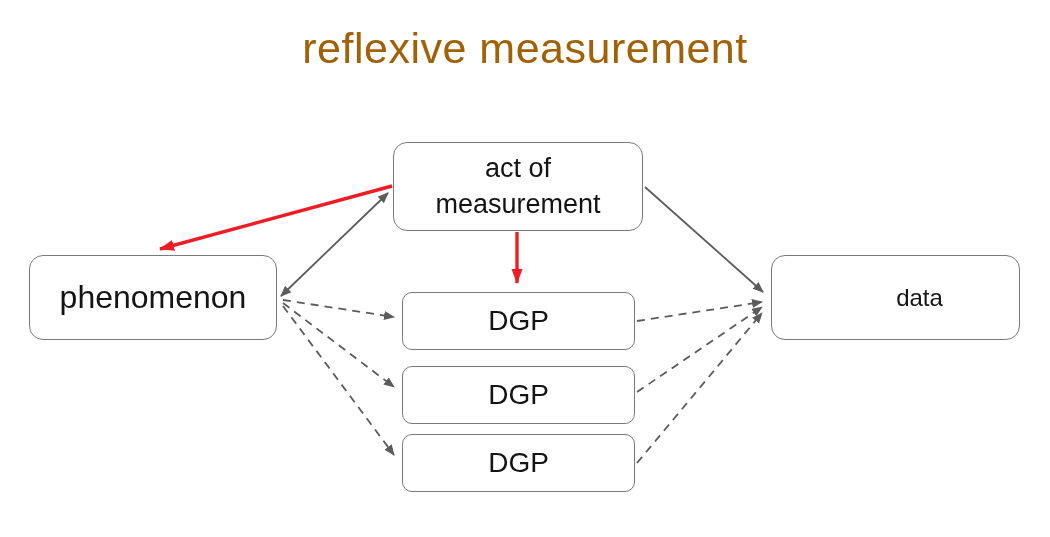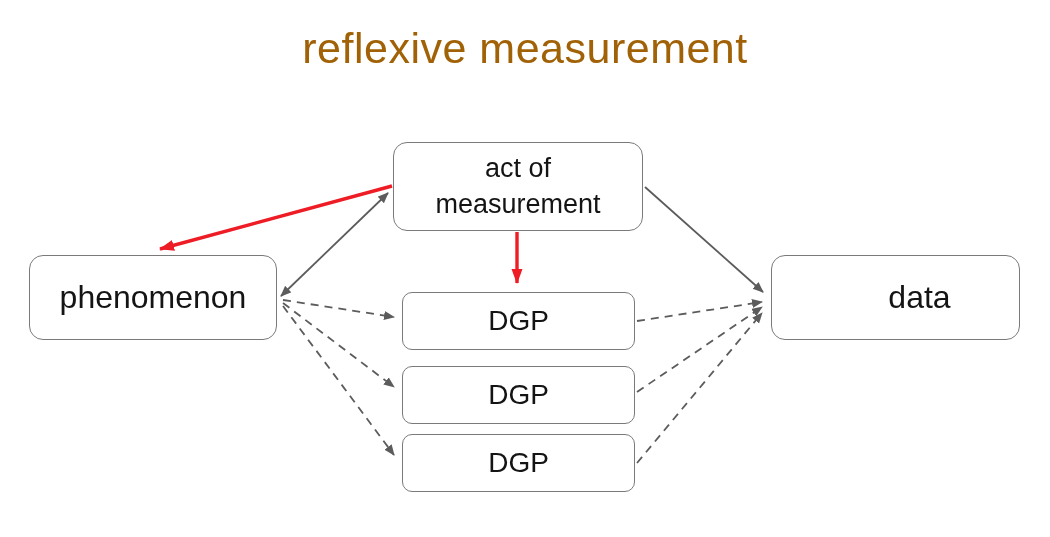--- a/index.html
+++ b/index.html
@@ -37,21 +37,21 @@
     display: flex;
     align-items: center;
     justify-content: center;
     text-align: center;
     color: var(--text);
     z-index: 2;
   }
   .node-phenomenon { left: 29px;  top: 255px; width: 248px; height: 85px; border-radius: 14px; font-size: 32px; }
   .node-act        { left: 393px; top: 142px; width: 250px; height: 89px; border-radius: 14px; font-size: 27px; line-height: 1.3; }
   .node-act .label { max-width: 185px; }
-  .node-data       { left: 771px; top: 255px; width: 249px; height: 85px; border-radius: 14px; font-size: 32px; padding-left: 48px; }
+  .node-data       { left: 771px; top: 255px; width: 249px; height: 85px; border-radius: 14px; font-size: 24px; padding-left: 48px; }
   .node-dgp1       { left: 402px; top: 292px; width: 233px; height: 58px; border-radius: 10px; font-size: 28px; }
   .node-dgp2       { left: 402px; top: 366px; width: 233px; height: 58px; border-radius: 10px; font-size: 28px; }
   .node-dgp3       { left: 402px; top: 434px; width: 233px; height: 58px; border-radius: 10px; font-size: 28px; }
   svg.edges {
     position: absolute;
     left: 0; top: 0;
     width: 1050px; height: 537px;
     z-index: 3;
     pointer-events: none;
   }

